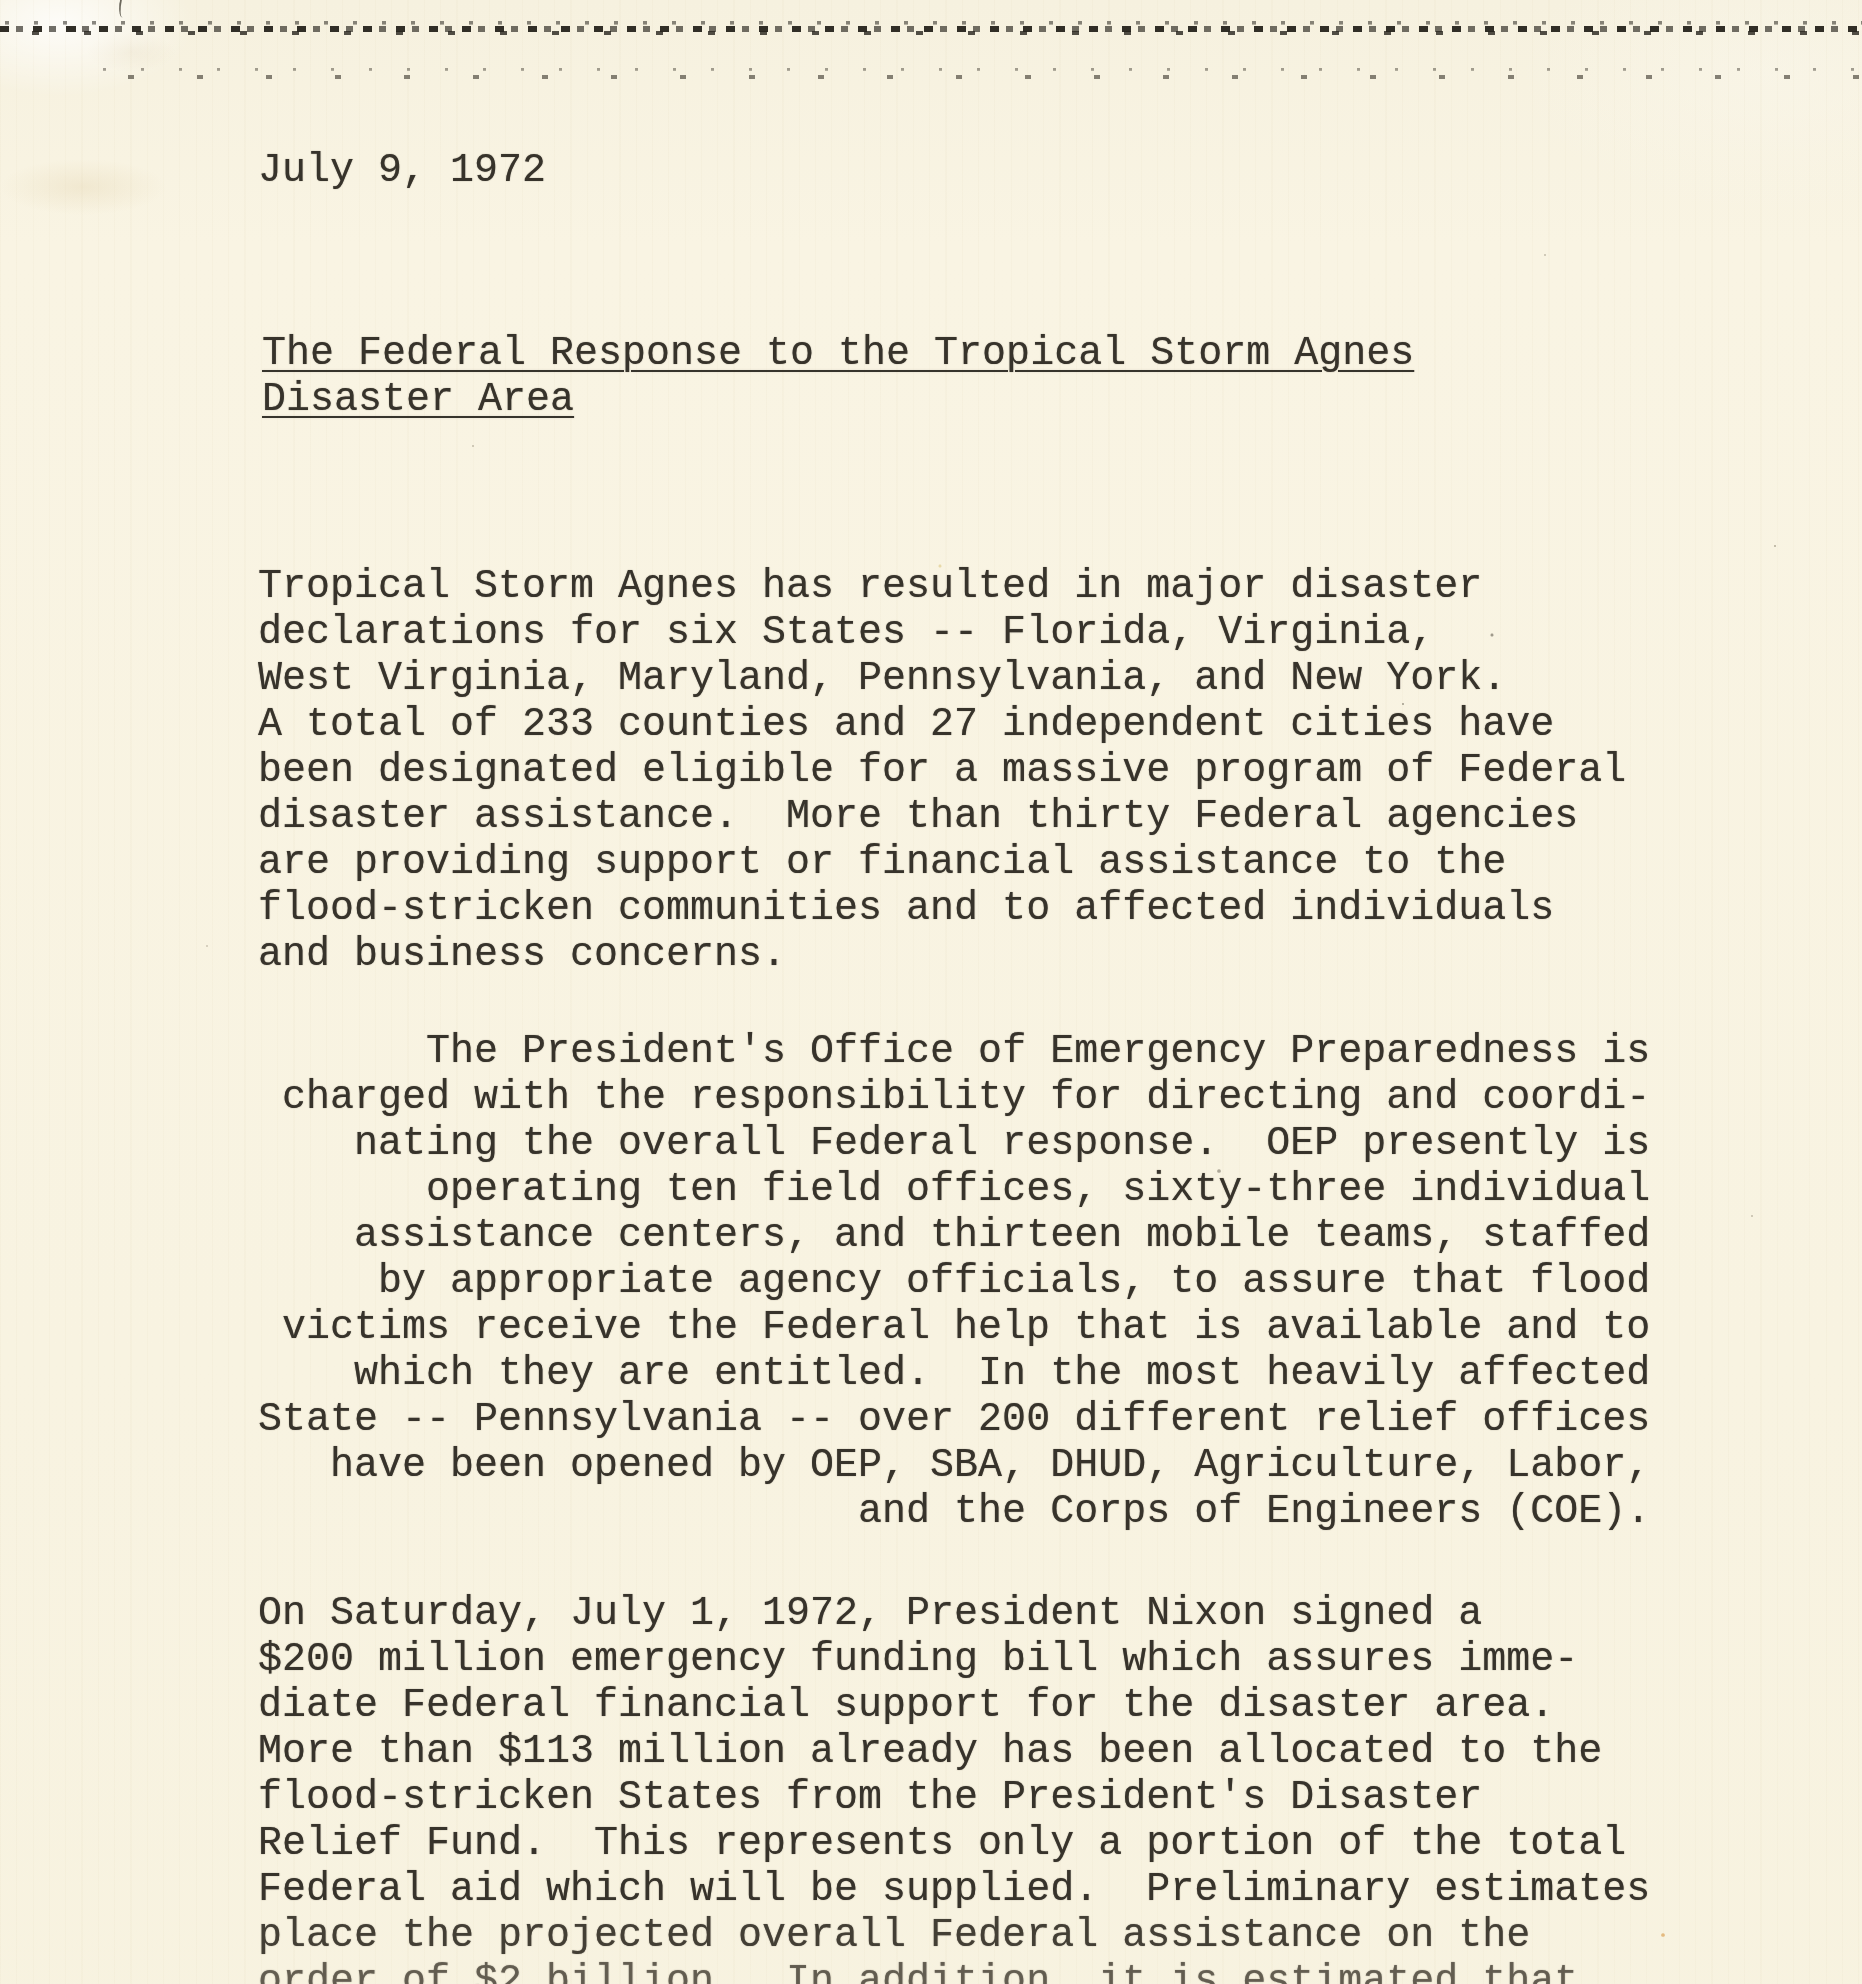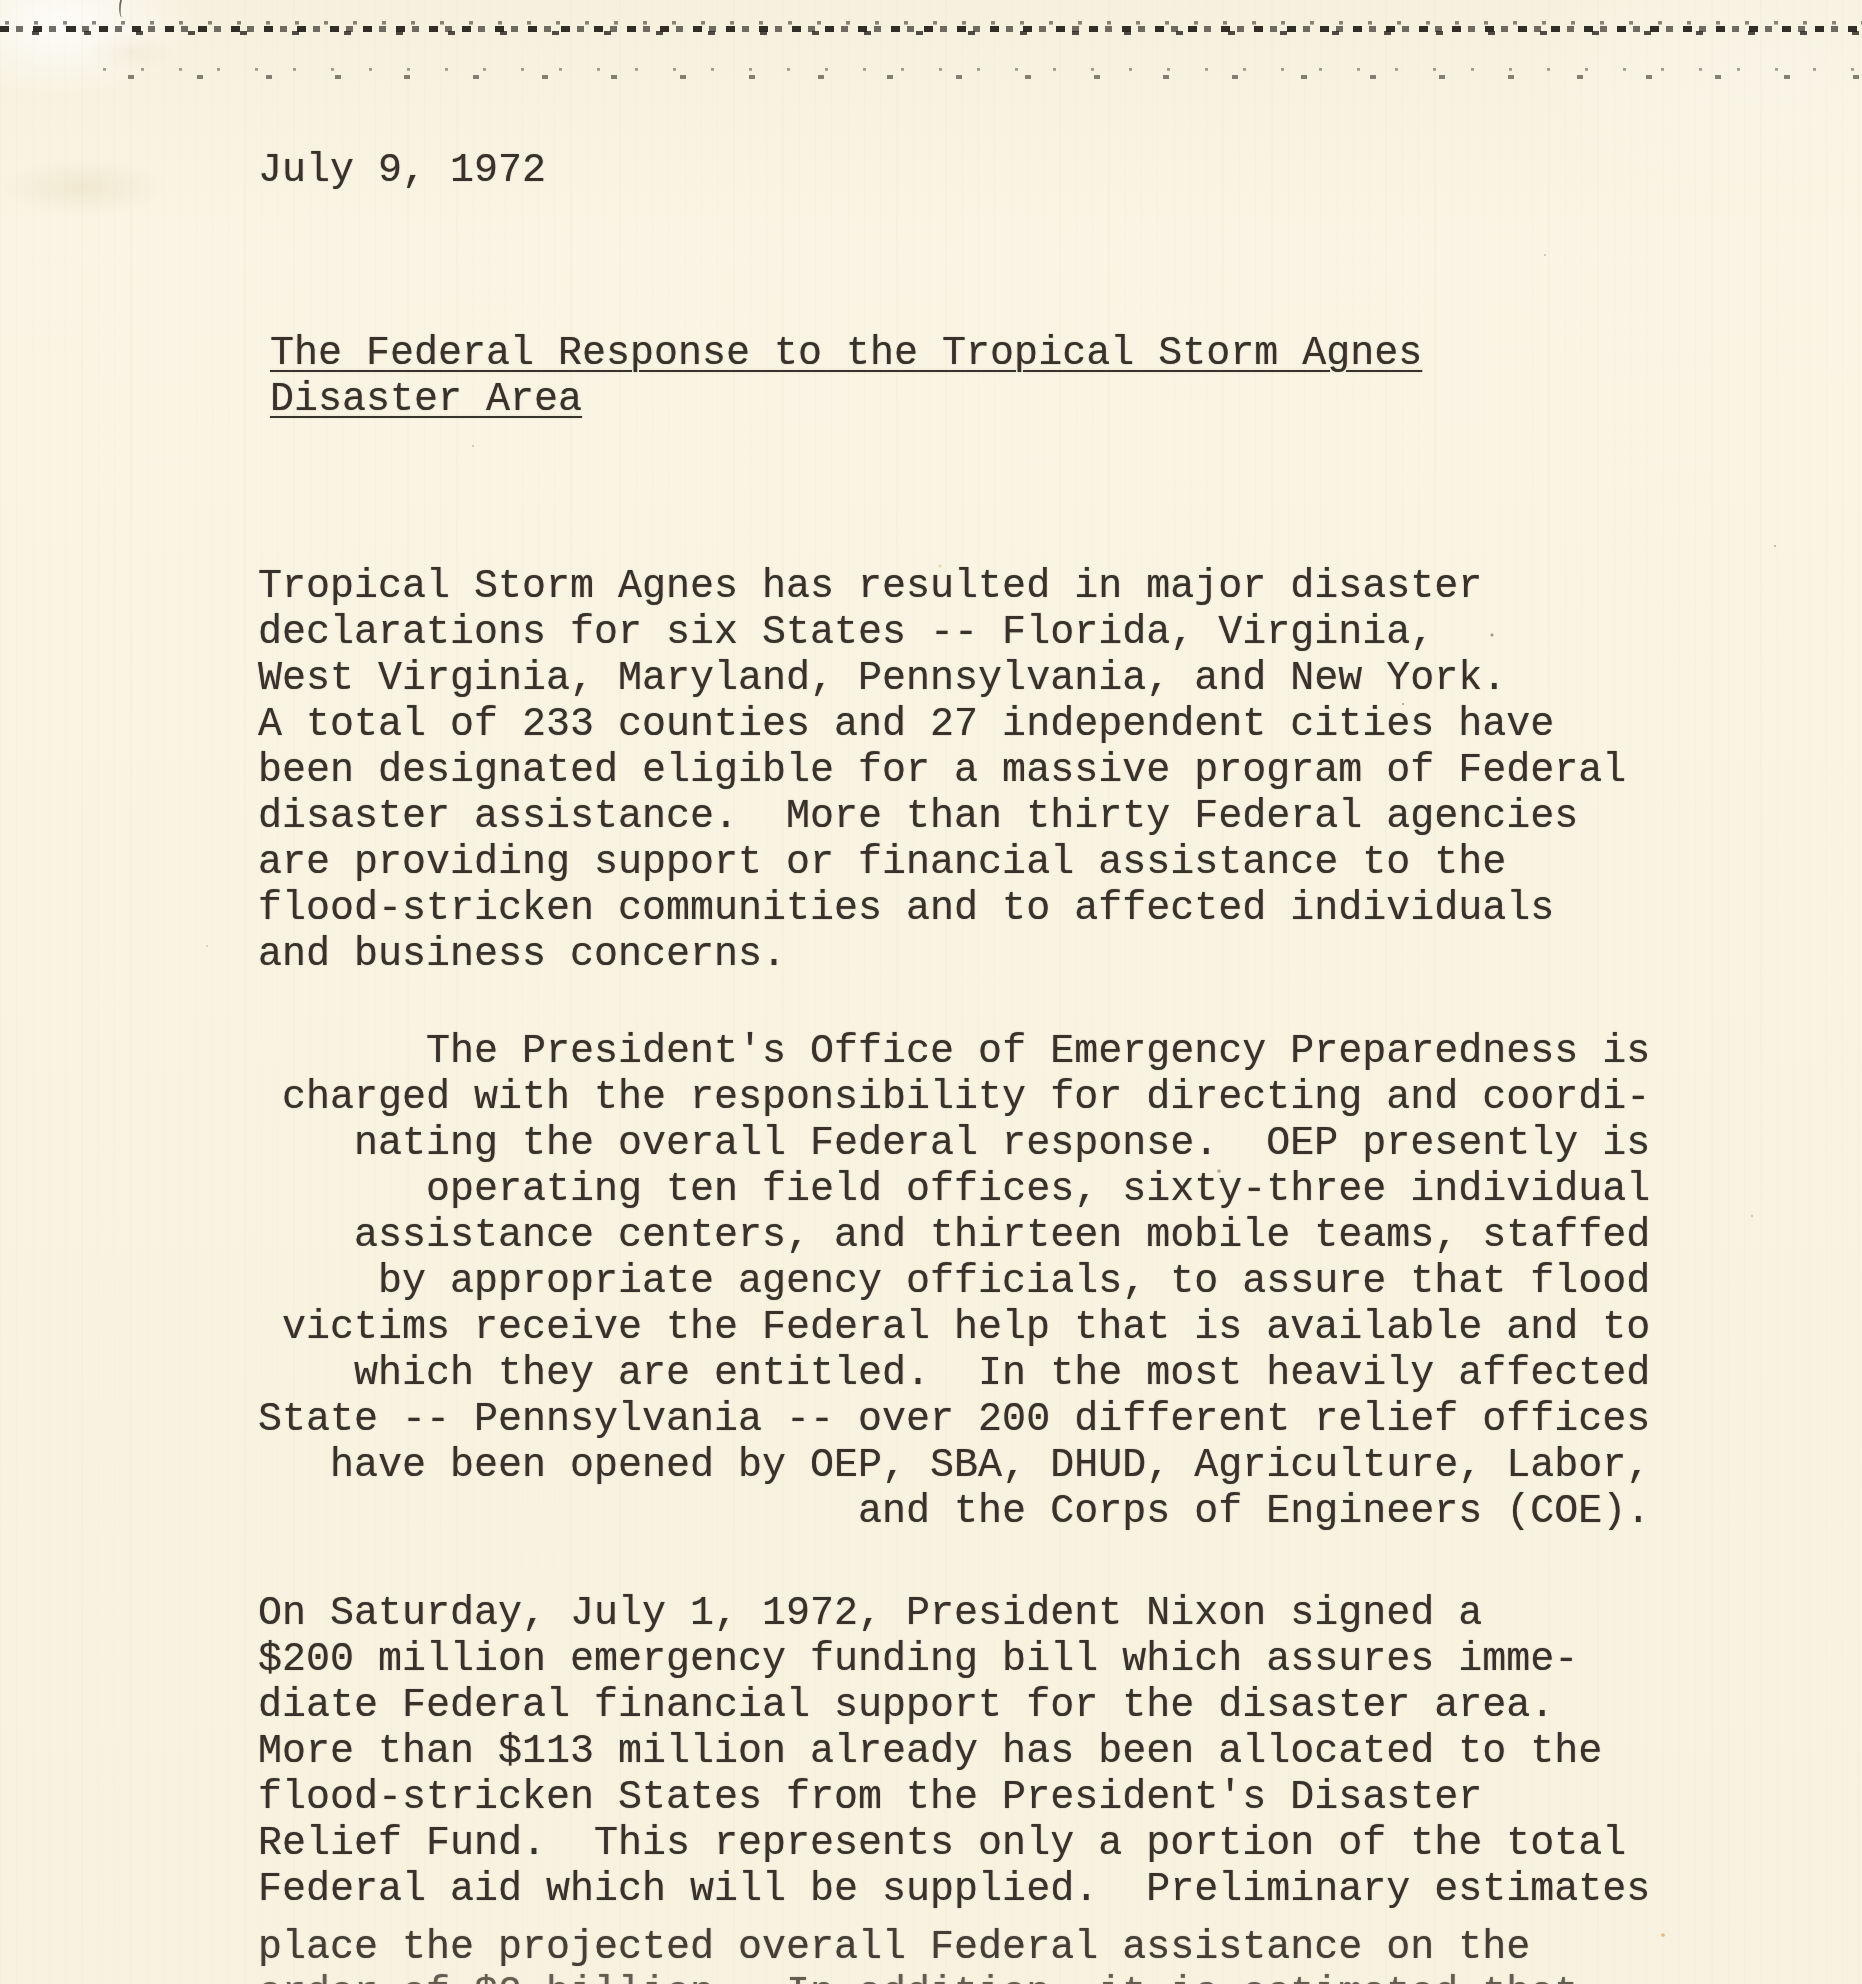--- a/index.html
+++ b/index.html
@@ -28,37 +28,37 @@
 
   .typed {
     font-size: 40px;
     line-height: 46px;
     white-space: pre;
     text-shadow: 0 0 0.8px rgba(54,50,42,0.55), 0 0 2px rgba(54,50,42,0.12);
     letter-spacing: 0;
   }
 
   .date-line    { position: absolute; left: 258px; top: 148px; }
-  .title-block  { position: absolute; left: 270px; top: 331px; }
+  .title-block  { position: absolute; left: 262px; top: 331px; }
   .title-line   { height: 46px; }
   .title-underline {
     text-decoration-line: underline;
     text-decoration-thickness: 2.4px;
     text-underline-offset: 6px;
     text-decoration-color: rgba(47,43,35,0.9);
   }
 
   .paragraph { position: absolute; left: 258px; }
   .para-1 { top: 564px; }
   .para-2 { top: 1029px; text-align: right; }
   .para-3 { top: 1591px; }
   .line { height: 46px; }
 
   
-  .para-3 .line:nth-child(8)     { color: rgba(62,58,48,0.92); margin-top: 12px; }
+  .para-3 .line:nth-child(8)     { color: rgba(62,58,48,0.92); }
   .para-3 .line:nth-child(9)     { color: rgba(84,79,66,0.70); }
   .para-3 .line:nth-child(n+10)  { color: rgba(72,68,57,0.78); }
 
   
   .edge-row-1 {
     position: absolute; left: 0; top: 20px; width: 100%; height: 20px;
     background:
       repeating-linear-gradient(90deg, rgba(42,39,32,0.55) 0 3.6px,  transparent 3.6px 29px)   4.8px 0.8px  / 100% 3.6px  no-repeat,
       repeating-linear-gradient(90deg, rgba(38,35,28,0.95) 0 9.5px, transparent 9.5px 16.3px,
                                 rgba(38,35,28,0.65) 16.3px 22.6px,     transparent 22.6px 33px)  0 6.4px   / 100% 6px no-repeat,

